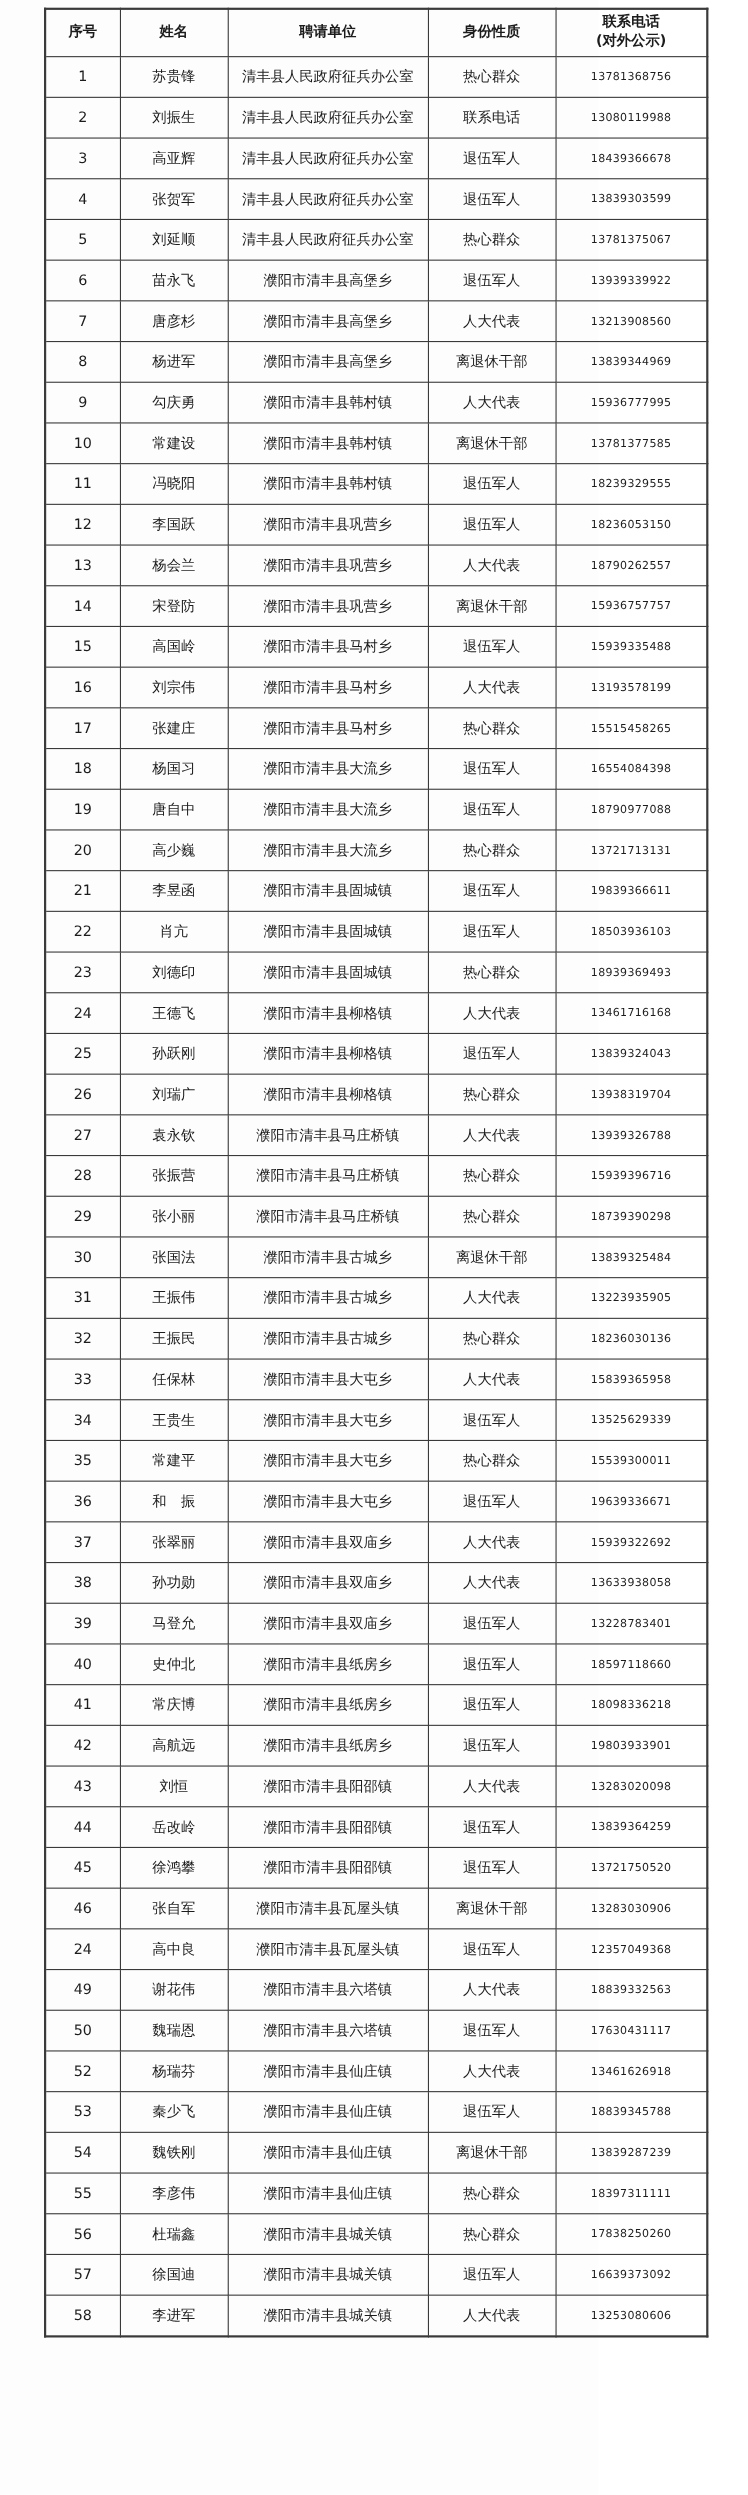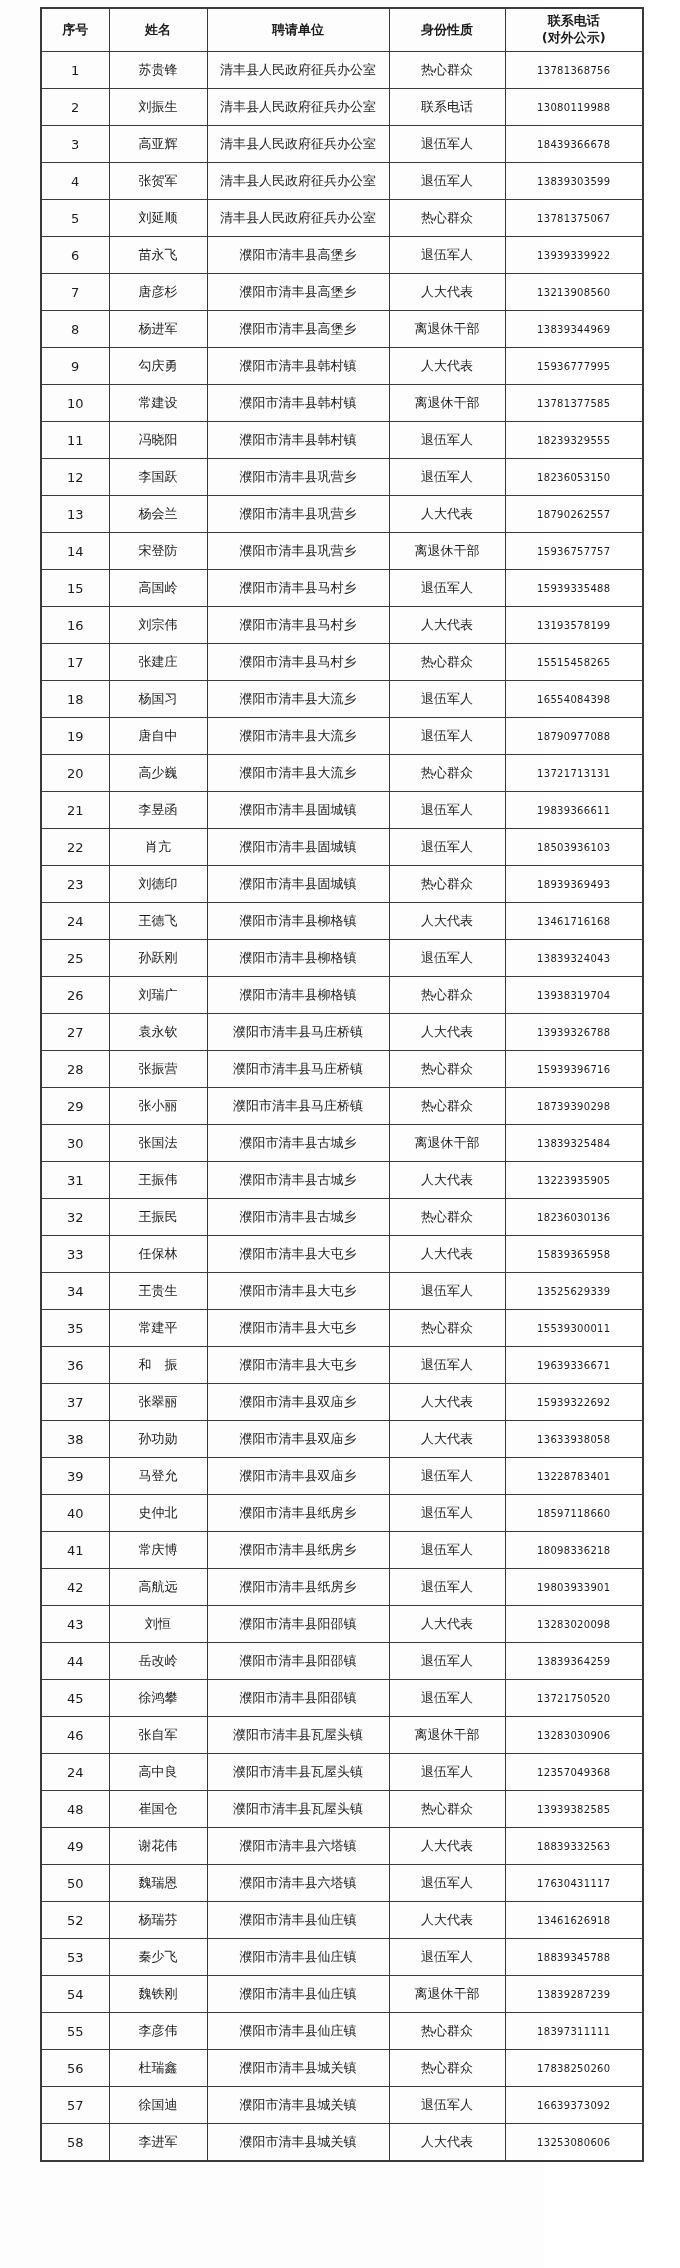--- a/index.html
+++ b/index.html
@@ -395,27 +395,20 @@
           <td class="cell-phone">13283030906</td>
         </tr>
         <tr>
           <td class="cell-no">24</td>
           <td class="cell-name">高中良</td>
           <td class="cell-unit">濮阳市清丰县瓦屋头镇</td>
           <td class="cell-identity">退伍军人</td>
           <td class="cell-phone">12357049368</td>
         </tr>
         <tr>
-          <td class="cell-no">48</td>
-          <td class="cell-name">崔国仓</td>
-          <td class="cell-unit">濮阳市清丰县瓦屋头镇</td>
-          <td class="cell-identity">热心群众</td>
-          <td class="cell-phone">13939382585</td>
-        </tr>
-        <tr>
           <td class="cell-no">49</td>
           <td class="cell-name">谢花伟</td>
           <td class="cell-unit">濮阳市清丰县六塔镇</td>
           <td class="cell-identity">人大代表</td>
           <td class="cell-phone">18839332563</td>
         </tr>
         <tr>
           <td class="cell-no">50</td>
           <td class="cell-name">魏瑞恩</td>
           <td class="cell-unit">濮阳市清丰县六塔镇</td>

